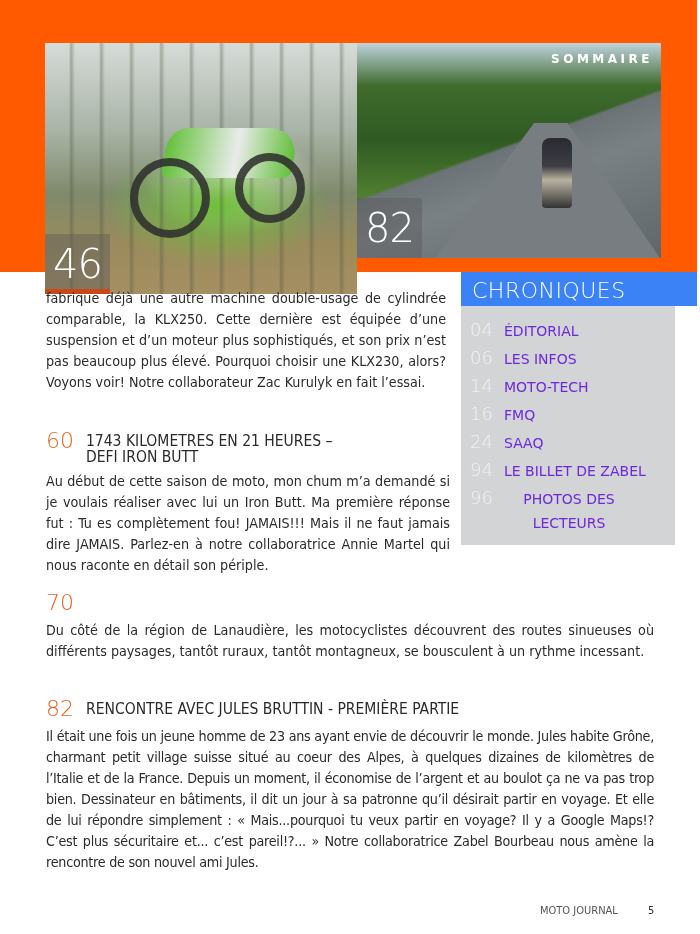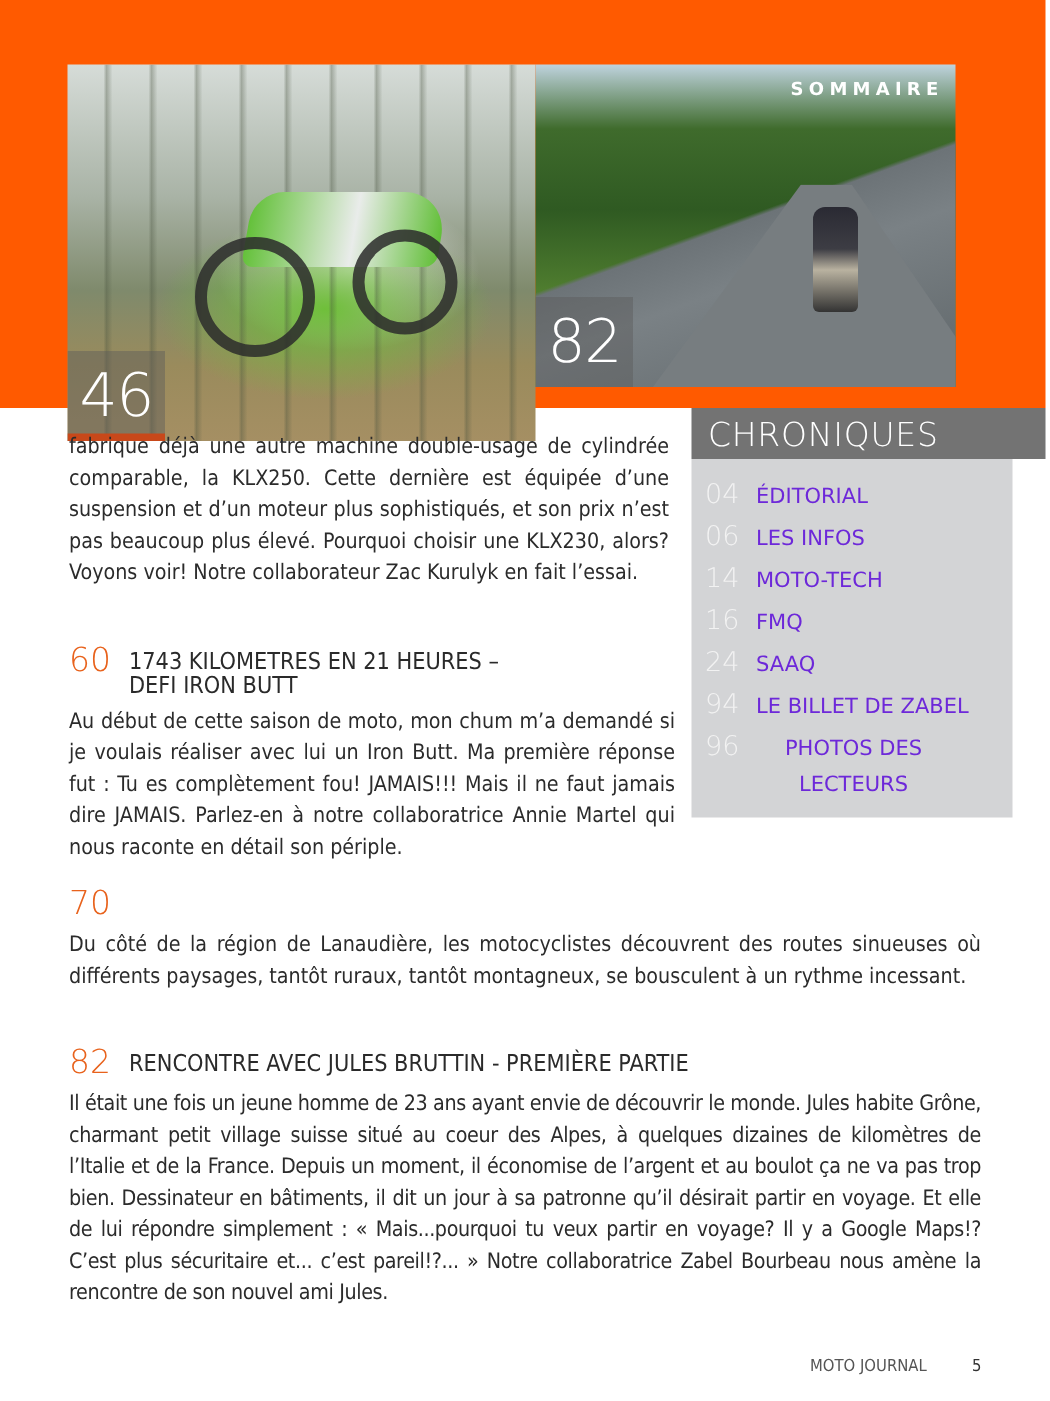--- a/index.html
+++ b/index.html
@@ -15,36 +15,36 @@
       radial-gradient(ellipse 40% 30% at 60% 55%, #e8e8e8 0%, rgba(232,232,232,0) 70%),
       linear-gradient(180deg, #d6dcd8 0%, #a9b3a6 35%, #7f8a6c 60%, #9a8b5c 80%, #a58f63 100%);
   }
   .photo-1 .trees { position:absolute; inset:0;
     background: repeating-linear-gradient(90deg, rgba(70,80,60,0) 0px, rgba(70,80,60,0) 24px, rgba(70,80,60,.35) 26px, rgba(70,80,60,0) 30px);
   }
   .photo-1 .bike-wheel { position:absolute; width:80px; height:80px; border-radius:50%; border:8px solid #2b2b2b; left:85px; top:115px; opacity:.85; }
   .photo-1 .bike-wheel.w2 { left:190px; top:110px; width:70px; height:70px; }
   .photo-1 .bike-body { position:absolute; left:120px; top:85px; width:130px; height:50px; background:linear-gradient(90deg,#64c13a,#e9ecea 55%,#62bf38); border-radius:20px 30px 8px 8px; transform:skewX(-10deg); }
 
-  .photo-2 { left:357px; top:43px; width:280px; height:215px;
+  .photo-2 { left:357px; top:43px; width:304px; height:215px;
     background:
       linear-gradient(160deg, transparent 48%, #6c7377 49%, #7a8185 62%, #5f6669 100%),
       linear-gradient(180deg, #bfd3de 0%, #3f6b2c 20%, #2f5a22 45%, #4f7d2f 70%, #5e9b3a 100%);
   }
   .photo-2 .road { position:absolute; left:60px; top:80px; width:260px; height:160px; background:#777d80; clip-path:polygon(45% 0, 58% 0, 100% 100%, 0 100%); }
   .photo-2 .rider { position:absolute; left:185px; top:95px; width:30px; height:70px; background:linear-gradient(#2a2a33,#3d3d44 40%,#b9b2a0 60%,#333 100%); border-radius:8px 8px 4px 4px; }
   .sommaire { position:absolute; right:8px; top:9px; color:#fff; font-family:"DejaVu Sans", sans-serif; font-weight:bold; font-size:12px; letter-spacing:3.5px; }
 
   .page-num-box { position:absolute; bottom:0; width:65px; height:60px; background:rgba(90,90,90,.45);
     color:#fff; font-family:"DejaVu Sans", sans-serif; font-size:40px; font-weight:200; line-height:60px; padding-left:8px; letter-spacing:-1px; }
   .photo-1 .page-num-box { left:0; bottom:0; border-bottom:5px solid #c8481a; }
   .photo-2 .page-num-box { left:0; bottom:0; }
 
   .chroniques { position:absolute; left:461px; top:272px; width:236px; }
-  .chron-header { height:34px; background:#737373; color:#fff; font-size:22px; letter-spacing:.5px; padding:6px 0 0 11px; font-family:"DejaVu Sans", sans-serif; font-weight:300; }
+  .chron-header { height:34px; background:#3b82f6; color:#fff; font-size:22px; letter-spacing:.5px; padding:6px 0 0 11px; font-family:"DejaVu Sans", sans-serif; font-weight:300; }
   .chron-body { width:214px; background:#d3d4d6; padding:14px 0 10px 9px; height:239px; }
   .chron-item { display:flex; align-items:flex-start; height:28px; }
   .chron-num { width:34px; color:#f2f2f2; font-size:18px; line-height:20px; font-family:"DejaVu Sans", sans-serif; font-weight:300; }
   .chron-label { color:#6d28d9; font-size:14px; line-height:24px; font-family:"DejaVu Sans", sans-serif; margin-top:-1px;text-align:center; }
   .chron-item.tall { height:48px; }
 
   .article-text { position:absolute; font-family:"DejaVu Sans Condensed","DejaVu Sans", sans-serif; font-size:14.2px; line-height:21px; color:#2b2b2b; text-align:justify; }
   .intro-text { left:46px; top:288px; width:400px; }
   .a60 { left:46px; top:430px; width:404px; }
   .a70 { left:46px; top:592px; width:608px; }

